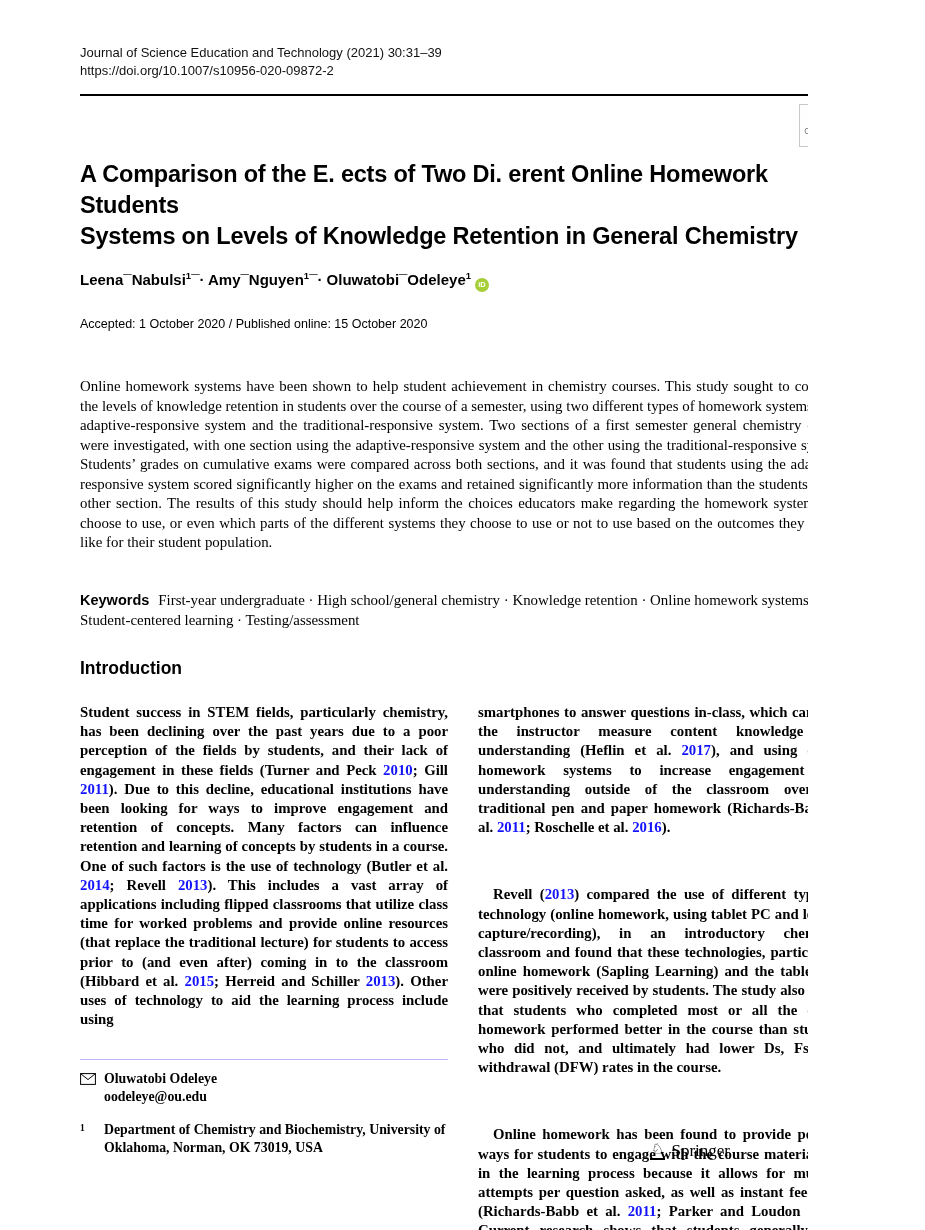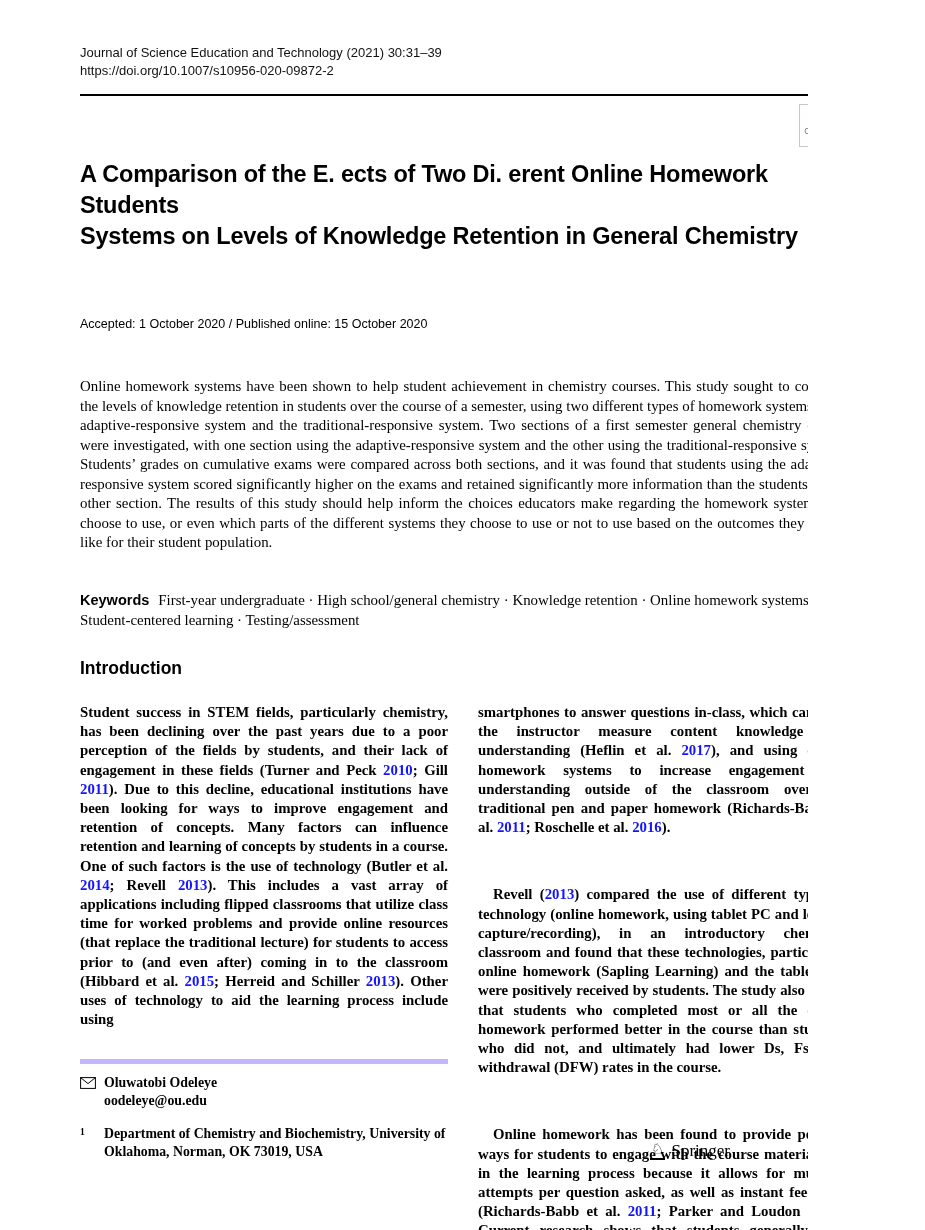--- a/index.html
+++ b/index.html
@@ -38,21 +38,21 @@
 
   .intro-heading{position:absolute;left:80px;top:658px;font-size:17.5px;font-weight:bold;}
 
   .columns{position:absolute;left:80px;top:703px;width:766px;display:flex;gap:30px;}
   .col{width:368px;font-family:"Liberation Serif",serif;font-size:14.8px;line-height:19.2px;
         text-align:justify;font-weight:bold;}
   .col p{margin:0;}
   .col p.indent{text-indent:15px;margin-top:48px;}
   .cite{cursor:pointer;}
 
-  .footnote{margin-top:30px;border-top:5px solid #c4b5fd;padding-top:10px;
+  .footnote{margin-top:30px;border-top:1px solid #c4b5fd;padding-top:10px;
         font-size:13.8px;line-height:18px;text-align:left;}
   .fn-row{display:flex;}
   .fn-iconcol{width:24px;padding-top:2px;flex:none;}
   .fn-aff{display:flex;margin-top:15px;}
   .fn-sup{width:24px;flex:none;font-size:9.5px;position:relative;top:-2px;}
 
   .springer{position:absolute;top:1141px;right:78px;display:flex;align-items:center;
         font-family:"Liberation Serif",serif;font-size:17px;}
   .knight{font-family:"DejaVu Sans",sans-serif;font-size:15px;line-height:15px;
         border-bottom:2px solid #000;padding:0 1px 1px 1px;margin-right:6px;}
@@ -78,20 +78,21 @@
     </svg>
     <div class="badge-text">Check for updates</div>
   </div>
 
   <div class="title">
       <div>A Comparison of the E. ects of Two Di. erent Online Homework</div>
       <div>Students</div>
       <div>Systems on Levels of Knowledge Retention in General Chemistry</div>
     </div>
 
+  <div class="authors"><span>Leena¯Nabulsi</span><sup>1</sup><span>¯· </span><span>Amy¯Nguyen</span><sup>1</sup><span>¯· </span><span>Oluwatobi¯Odeleye</span><sup>1</sup><span class="orcid" style="background: rgb(166, 206, 57);">iD</span></div>
 
   <div class="meta">
     <div>Accepted: 1 October 2020 / Published online: 15 October 2020</div>
   </div>
 
   <div class="abstract">
     <div class="abstract-body">Online homework systems have been shown to help student achievement in chemistry courses. This study sought to compare the levels of knowledge retention in students over the course of a semester, using two different types of homework systems—the adaptive-responsive system and the traditional-responsive system. Two sections of a first semester general chemistry course were investigated, with one section using the adaptive-responsive system and the other using the traditional-responsive system. Students’ grades on cumulative exams were compared across both sections, and it was found that students using the adaptive-responsive system scored significantly higher on the exams and retained significantly more information than the students in the other section. The results of this study should help inform the choices educators make regarding the homework system they choose to use, or even which parts of the different systems they choose to use or not to use based on the outcomes they would like for their student population.</div>
   </div>
 
   <div class="keywords">

